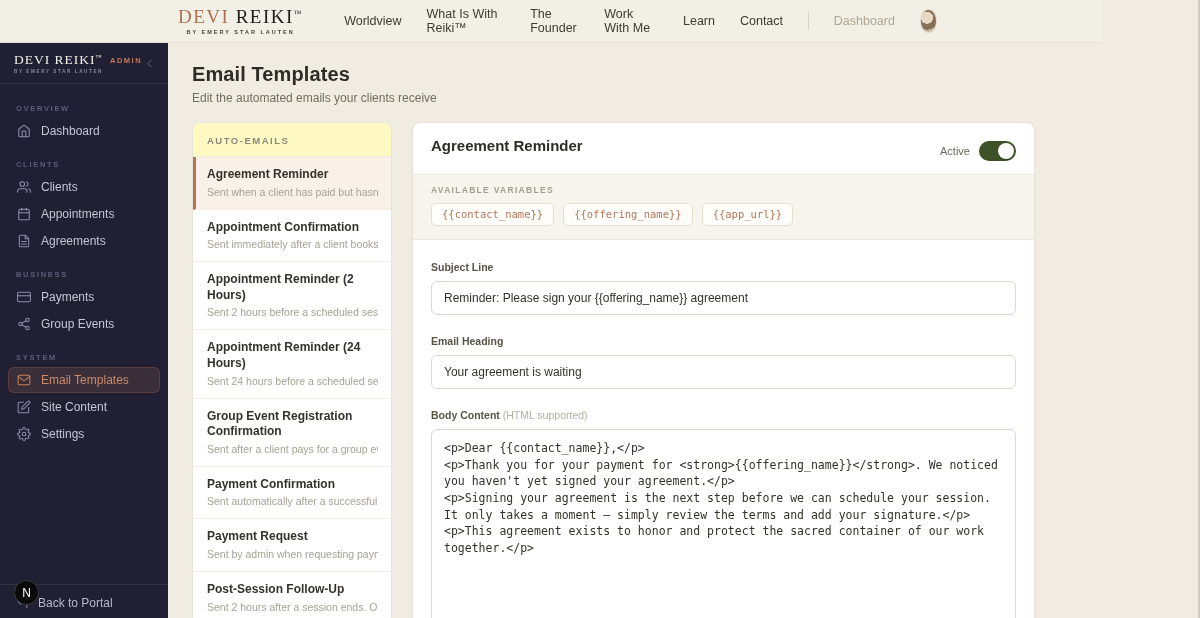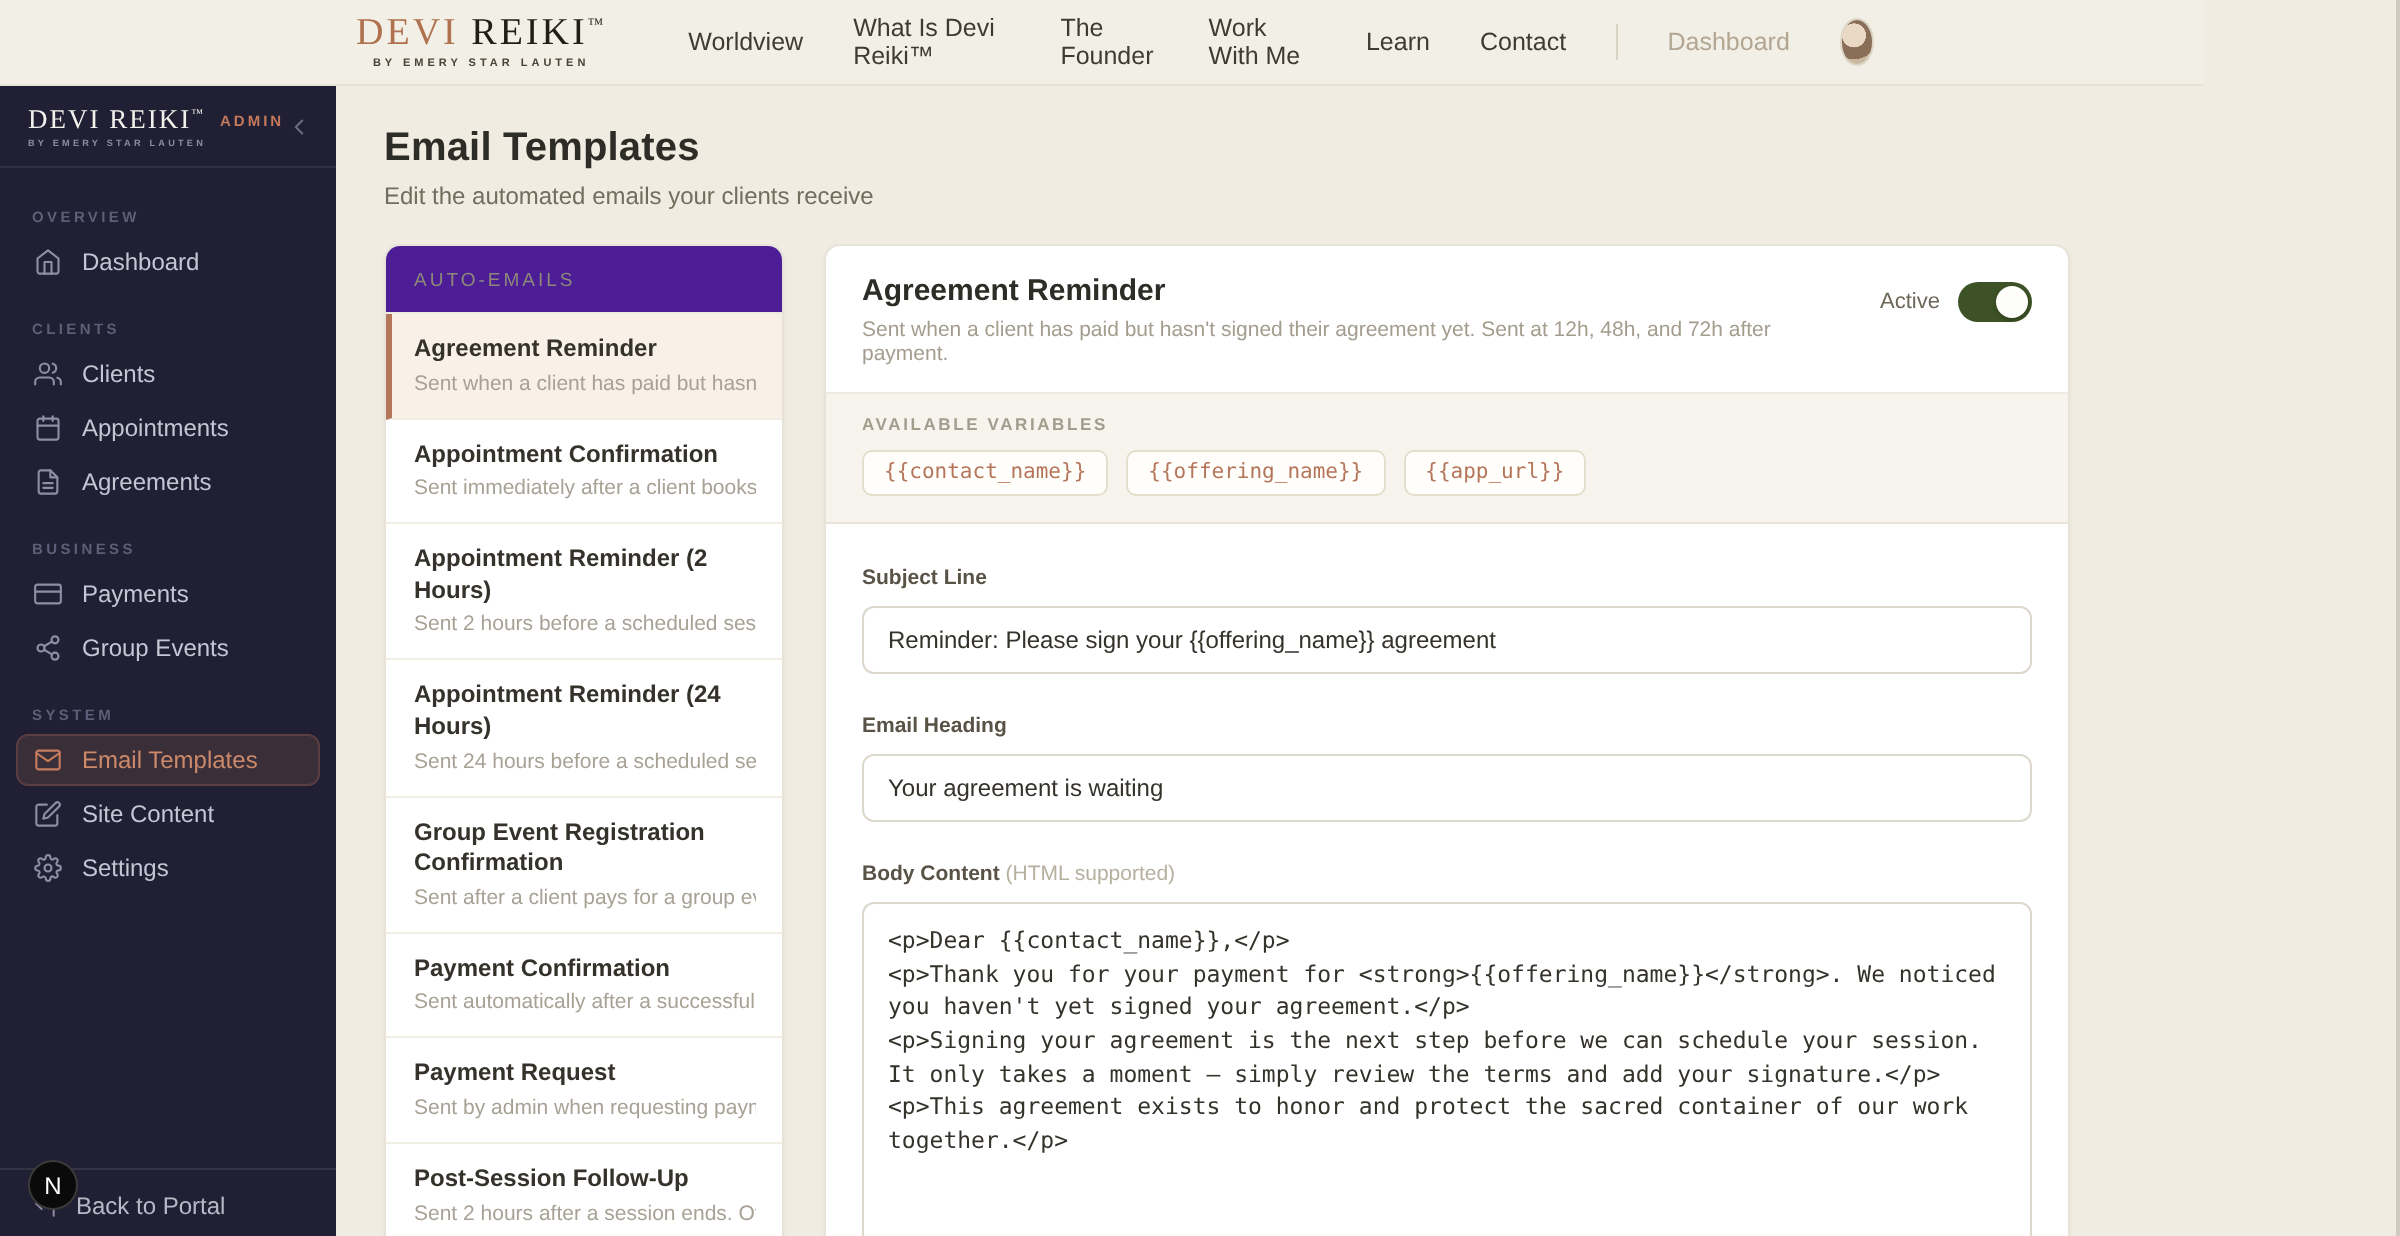--- a/index.html
+++ b/index.html
@@ -55,22 +55,22 @@
   
   .main { position: absolute; top: 43px; left: 168px; right: 0; bottom: 0;
     background: #f0ece1; padding: 20px 165px 0 24px; overflow: hidden; }
   .page-title { font-size: 20px; font-weight: 700; color: #2e2c26; letter-spacing: 0.1px; }
   .page-subtitle { font-size: 12px; color: #746d5e; margin-top: 5px; }
   .columns { display: flex; gap: 20px; margin-top: 17px; align-items: flex-start; }
 
   
   .list-panel { width: 200px; flex-shrink: 0; background: #fff; border: 1px solid #e7e3d8;
     border-radius: 8px; overflow: hidden; box-shadow: 0 1px 2px rgba(60,50,30,0.05); }
-  .list-head { font-size: 9.5px; letter-spacing: 1.5px; color: #8d887a; font-weight: 400;
-    padding: 12px 14px 10px; background: #4c1d95; border-bottom: 1px solid #edebe0; }
+  .list-head { font-size: 9.5px; letter-spacing: 1.5px; color: #8d887a; font-weight: 700;
+    padding: 12px 14px 10px; background: #fef9c3; border-bottom: 1px solid #edebe0; }
   .tpl-item { padding: 10px 13px 11px 14px; border-bottom: 1px solid #f0eee5; cursor: pointer; }
   .tpl-item:last-child { border-bottom: none; }
   .tpl-item .t { font-size: 12px; font-weight: 700; color: #34322b; line-height: 1.3; }
   .tpl-item .d { font-size: 10.5px; color: #a7a295; margin-top: 3px; white-space: nowrap; overflow: hidden; }
   .tpl-item.active { background: #f9f0e7; border-left: 3px solid #b5755a; padding-left: 11px; }
 
   
   .editor { flex: 1; background: #fff; border: 1px solid #e7e3d8; border-bottom: none;
     border-radius: 8px 8px 0 0; box-shadow: 0 1px 2px rgba(60,50,30,0.05); }
   .ed-head { display: flex; justify-content: space-between; align-items: flex-start;
@@ -111,21 +111,21 @@
 </head>
 <body>
 
 <header class="topbar">
   <div class="brand">
     <div class="brand-line"><span class="primary">DEVI</span>&nbsp;<span class="secondary">REIKI</span><sup>™</sup></div>
     <div class="brand-tag">BY EMERY STAR LAUTEN</div>
   </div>
   <nav class="topnav">
     <a href="#">Worldview</a>
-    <a href="#">What Is Devi Reiki™</a>
+    <a href="#">What Is With Reiki™</a>
     <a href="#">The Founder</a>
     <a href="#">Work With Me</a>
     <a href="#">Learn</a>
     <a href="#">Contact</a>
     <span class="sep"></span>
     <a href="#" class="dash">Dashboard</a>
     <span class="avatar"></span>
   </nav>
 </header>
 
@@ -278,21 +278,20 @@
       <div class="tpl-item">
         <div class="t">Post-Session Follow-Up</div>
         <div class="d">Sent 2 hours after a session ends. Offers…</div>
       </div>
     </section>
 
     <section class="editor">
       <div class="ed-head">
         <div>
           <div class="ed-title">Agreement Reminder</div>
-          <div class="ed-desc">Sent when a client has paid but hasn't signed their agreement yet. Sent at 12h, 48h, and 72h after payment.</div>
         </div>
         <div class="ed-active">
           <span class="ed-active-label">Active</span>
           <span class="toggle">
               <span class="knob"></span>
             </span>
         </div>
       </div>
 
       <div class="vars">

